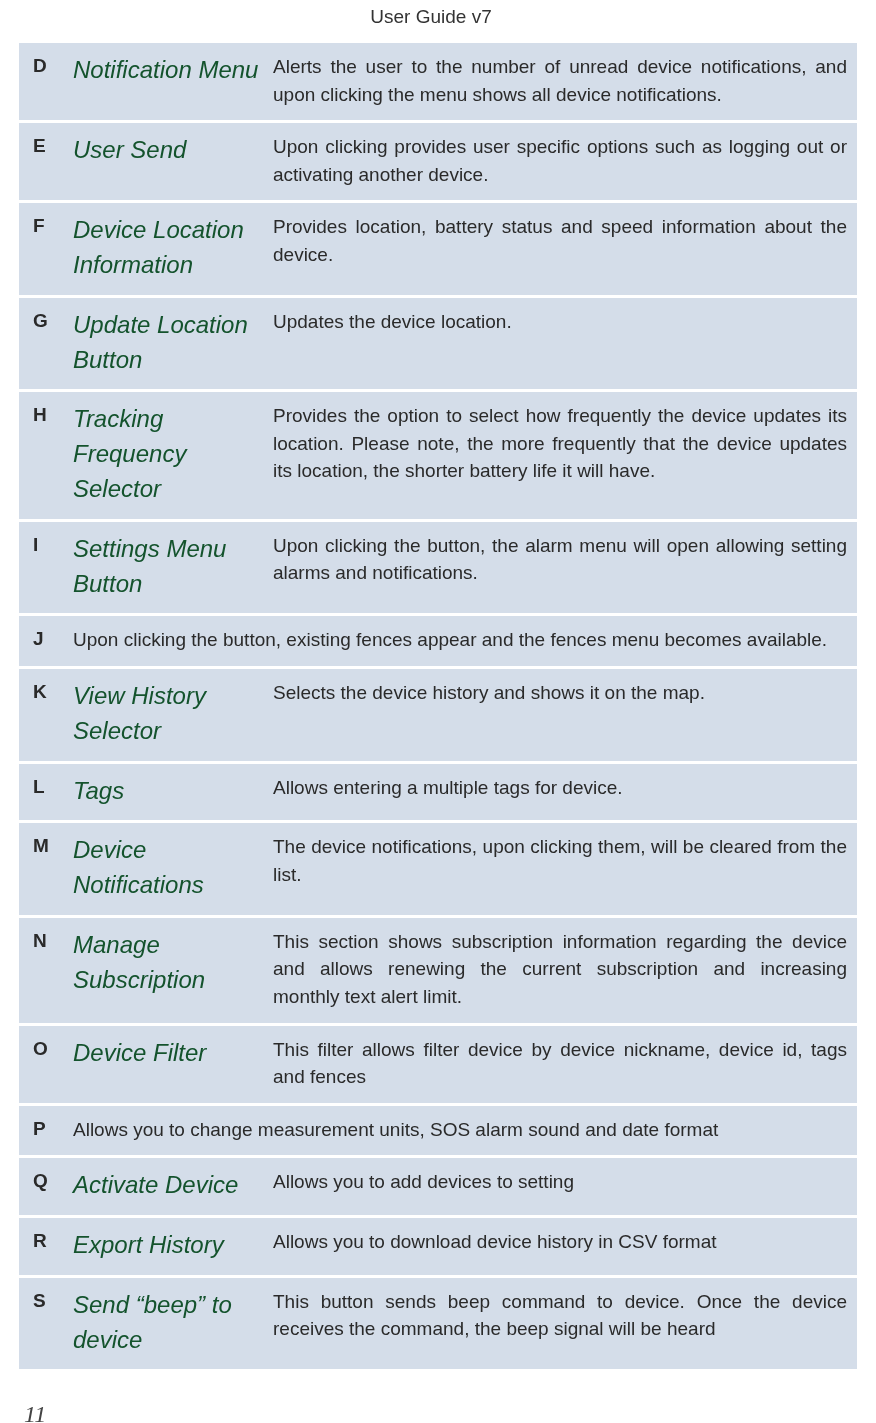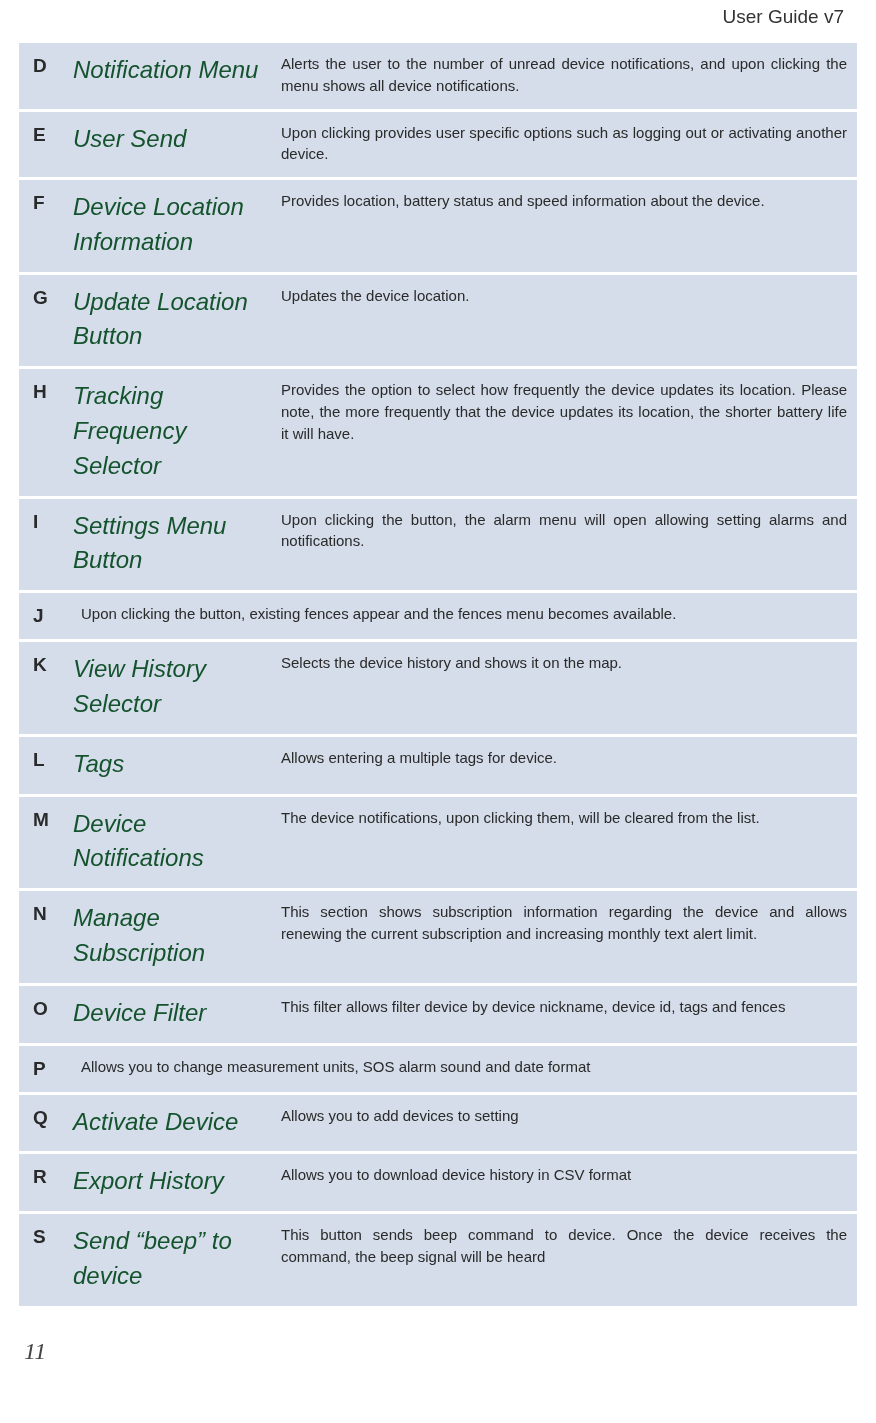--- a/index.html
+++ b/index.html
@@ -7,21 +7,21 @@
     font-family: Verdana, Geneva, sans-serif;
     background: #ffffff;
     width: 876px;
     margin: 0 auto;
     color: #2a2a2a;
   }
   .page {
     padding: 0 18px 40px 18px;
   }
   .header-line {
-    text-align: right;
+    text-align: center;
     font-size: 19px;
     color: #333;
     padding: 6px 14px 14px 0;
   }
   .rows { }
   .row {
     display: flex;
     background: #d4dde9;
     border: 1px solid #fff;
     border-bottom: 2px solid #fff;
@@ -39,25 +39,24 @@
   .col-name {
     flex: 0 0 200px;
     font-size: 24px;
     color: #14532d;
     padding-right: 8px;
     line-height: 1.45;
     font-style: italic;
   }
   .col-desc {
     flex: 1;
-    font-size: 15px;
+    font-size: 19px;
     color: #2a2a2a;
     text-align: justify;
     line-height: 1.45;
-    margin-left: 8px;
   }
   .page-number {
     font-style: italic;
     font-family: "Times New Roman", Times, serif;
     font-size: 24px;
     color: #444;
     padding: 30px 0 0 6px;
   }
 </style>
 </head>

